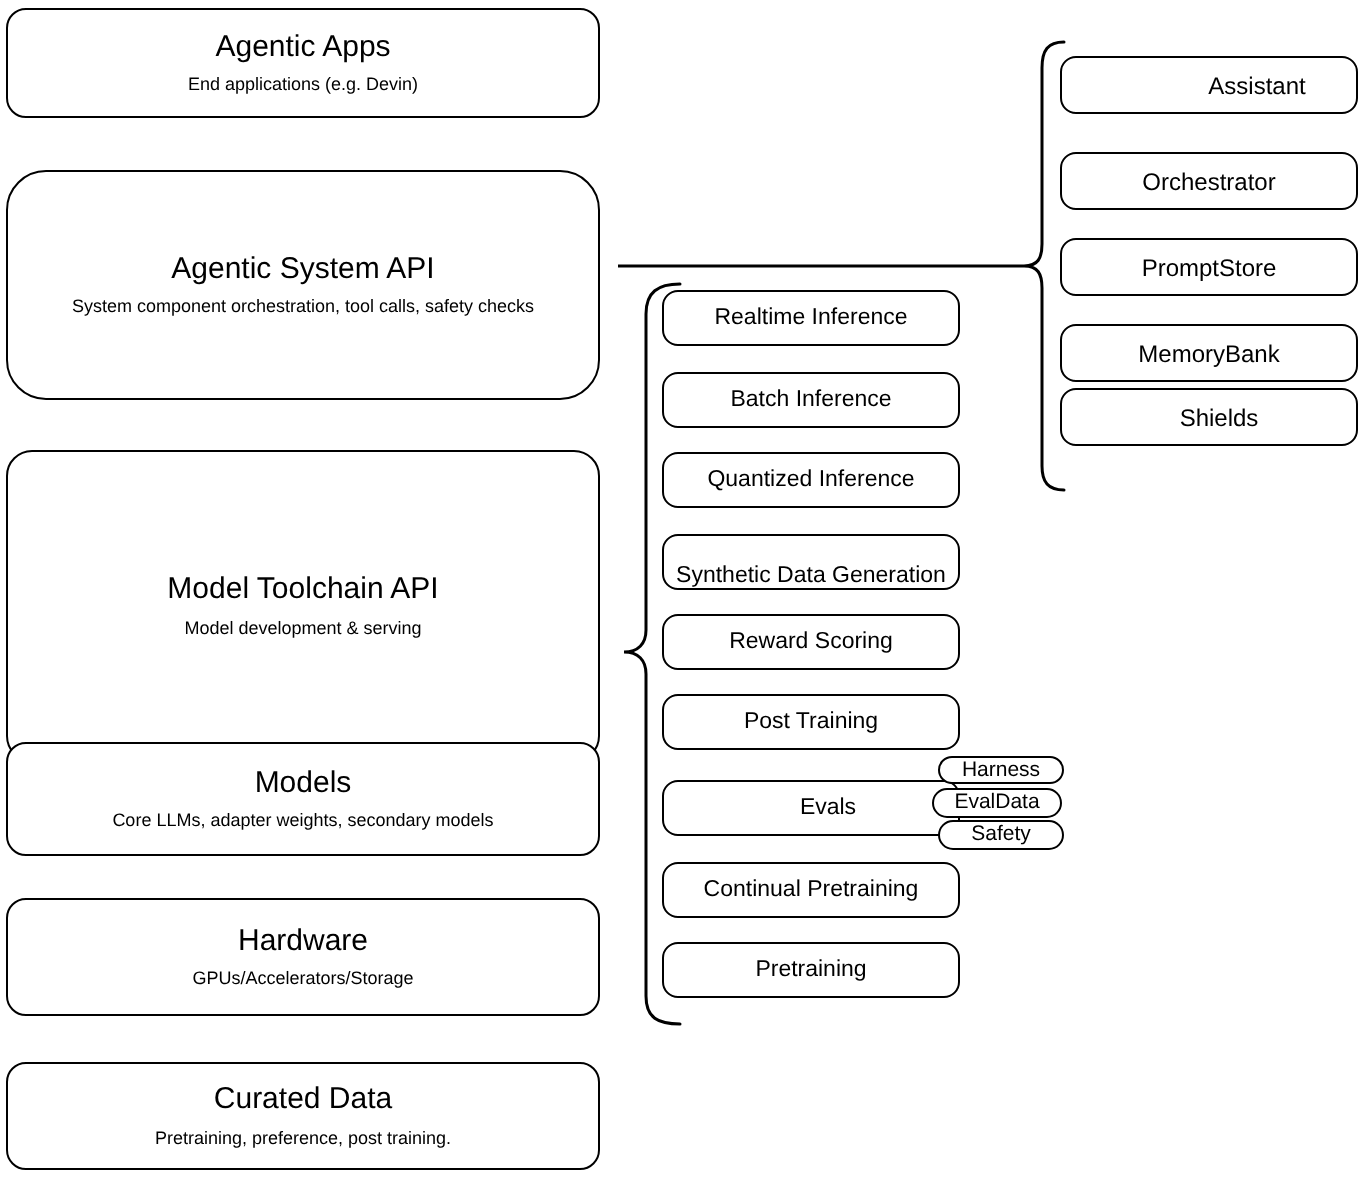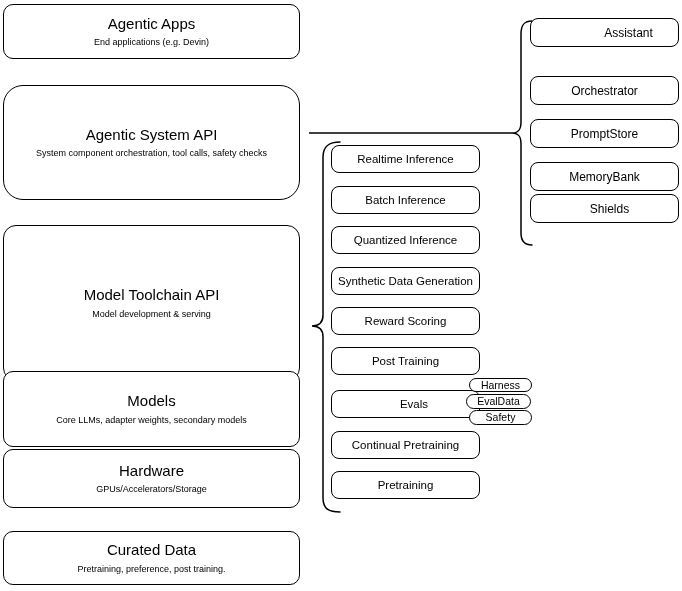--- a/index.html
+++ b/index.html
@@ -48,21 +48,21 @@
   <div class="node lbox r20" style="top:85px;height:115px;">
     <div class="ltitle">Agentic System API</div>
     <div class="lsub">System component orchestration, tool calls, safety checks</div>
   </div>
 
   <div class="node lbox r20" style="top:225px;height:156px;border-radius:13px;">
     <div class="ltitle">Model Toolchain API</div>
     <div class="lsub">Model development &amp; serving</div>
   </div>
 
-  <div class="node lbox r10" style="top:371px;height:76px;">
+  <div class="node lbox r10" style="top:371px;height:57px;">
     <div class="ltitle">Models</div>
     <div class="lsub">Core LLMs, adapter weights, secondary models</div>
   </div>
 
   <div class="node lbox r10" style="top:449px;height:59px;">
     <div class="ltitle">Hardware</div>
     <div class="lsub">GPUs/Accelerators/Storage</div>
   </div>
 
   <div class="node lbox r10" style="top:531px;height:54px;">
@@ -72,21 +72,21 @@
 
   <div class="node mid" style="top:145px;">
     <span>Realtime Inference</span>
   </div>
   <div class="node mid" style="top:186px;">
     <span>Batch Inference</span>
   </div>
   <div class="node mid" style="top:226px;">
     <span>Quantized Inference</span>
   </div>
-  <div class="node mid" style="top:267px;">
+  <div class="node mid" style="top:267px;justify-content:flex-end;">
     <span>Synthetic Data Generation</span>
   </div>
   <div class="node mid" style="top:307px;">
     <span>Reward Scoring</span>
   </div>
   <div class="node mid" style="top:347px;">
     <span>Post Training</span>
   </div>
   <div class="node mid" style="top:390px;padding-left:17px;">
     <span>Evals</span>
@@ -101,21 +101,21 @@
   <div class="pill" style="left:469px;top:378px;width:63px;height:14px;">
     <span>Harness</span>
   </div>
   <div class="pill" style="left:466px;top:394px;width:65px;height:15px;">
     <span>EvalData</span>
   </div>
   <div class="pill" style="left:469px;top:410px;width:63px;height:15px;">
     <span>Safety</span>
   </div>
 
-  <div class="node rgt" style="top:18px;padding-left:48px;">
+  <div class="node rgt" style="top:28px;padding-left:48px;">
     <span>Assistant</span>
   </div>
   <div class="node rgt" style="top:76px;">
     <span>Orchestrator</span>
   </div>
   <div class="node rgt" style="top:119px;">
     <span>PromptStore</span>
   </div>
   <div class="node rgt" style="top:162px;">
     <span>MemoryBank</span>

